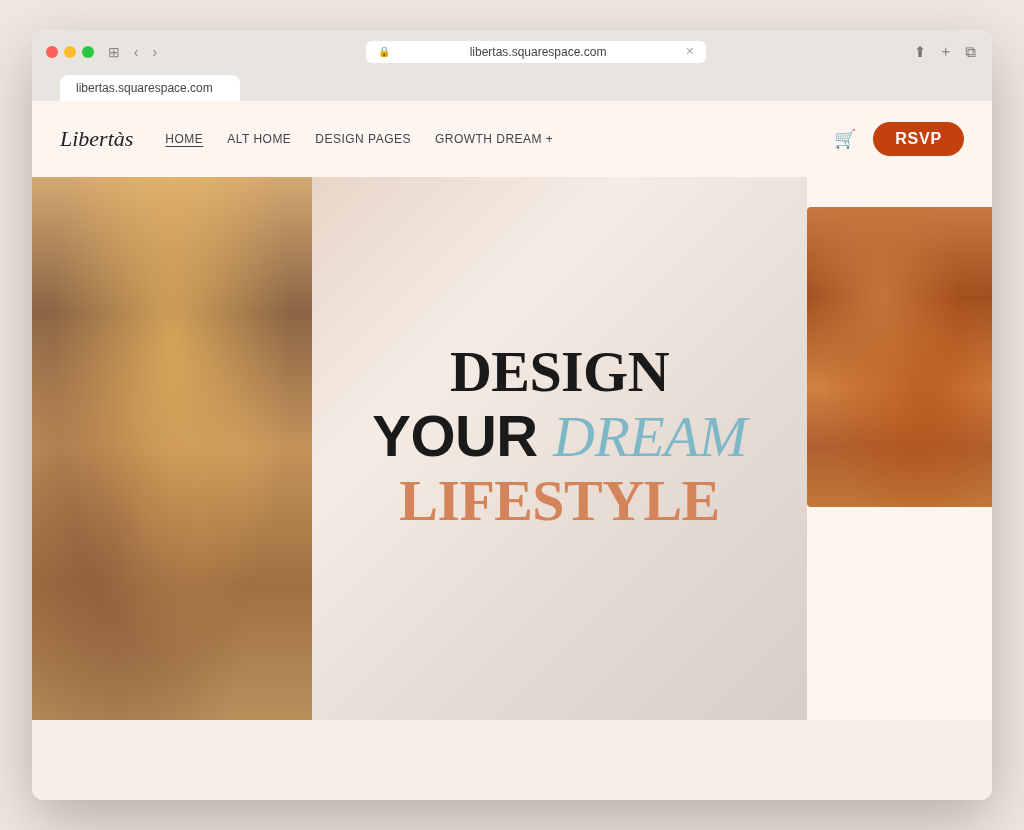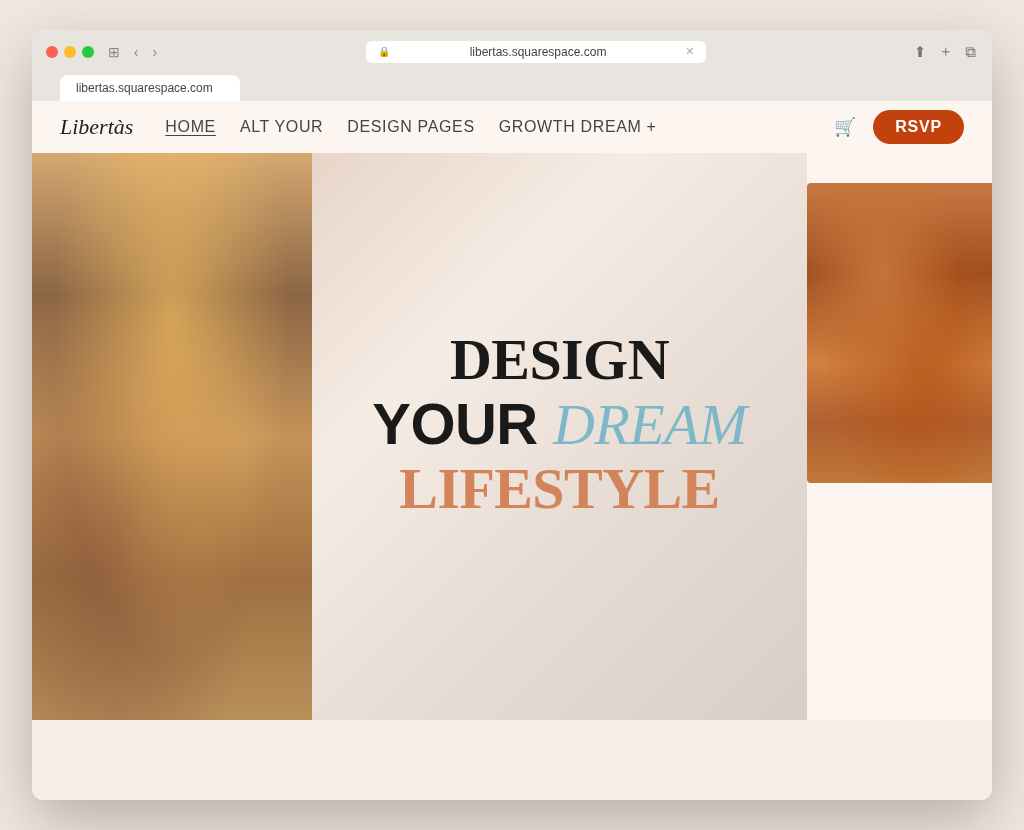--- a/index.html
+++ b/index.html
@@ -147,21 +147,21 @@
       flex-direction: column;
       overflow: hidden;
     }
 
     
     .site-nav {
       background: #fdf6f0;
       display: flex;
       align-items: center;
       padding: 0 28px;
-      height: 52px;
+      height: 76px;
       flex-shrink: 0;
     }
 
     .site-logo {
       font-family: Georgia, 'Times New Roman', serif;
       font-size: 22px;
       font-style: italic;
       color: #222;
       font-weight: 400;
       margin-right: 32px;
@@ -169,21 +169,21 @@
     }
 
     .nav-links {
       display: flex;
       gap: 24px;
       align-items: center;
       flex: 1;
     }
 
     .nav-link {
-      font-size: 16px;
+      font-size: 12px;
       font-weight: 500;
       letter-spacing: 0.04em;
       color: #444;
       text-decoration: none;
       cursor: pointer;
       white-space: nowrap;
     }
 
     .nav-link.active {
       text-decoration: underline;
@@ -372,21 +372,21 @@
     </div>
   </div>
 
   <div class="website-content">
 
     <nav class="site-nav">
       <span class="site-logo">Libertàs</span>
 
       <div class="nav-links">
         <a class="nav-link active">HOME</a>
-        <a class="nav-link">ALT YOUR</a>
+        <a class="nav-link">ALT HOME</a>
         <a class="nav-link">DESIGN PAGES</a>
         <a class="nav-link">GROWTH DREAM +</a>
       </div>
 
       <div class="nav-right">
         <span class="cart-icon">🛒</span>
         <button class="rsvp-btn">RSVP</button>
       </div>
     </nav>
 

